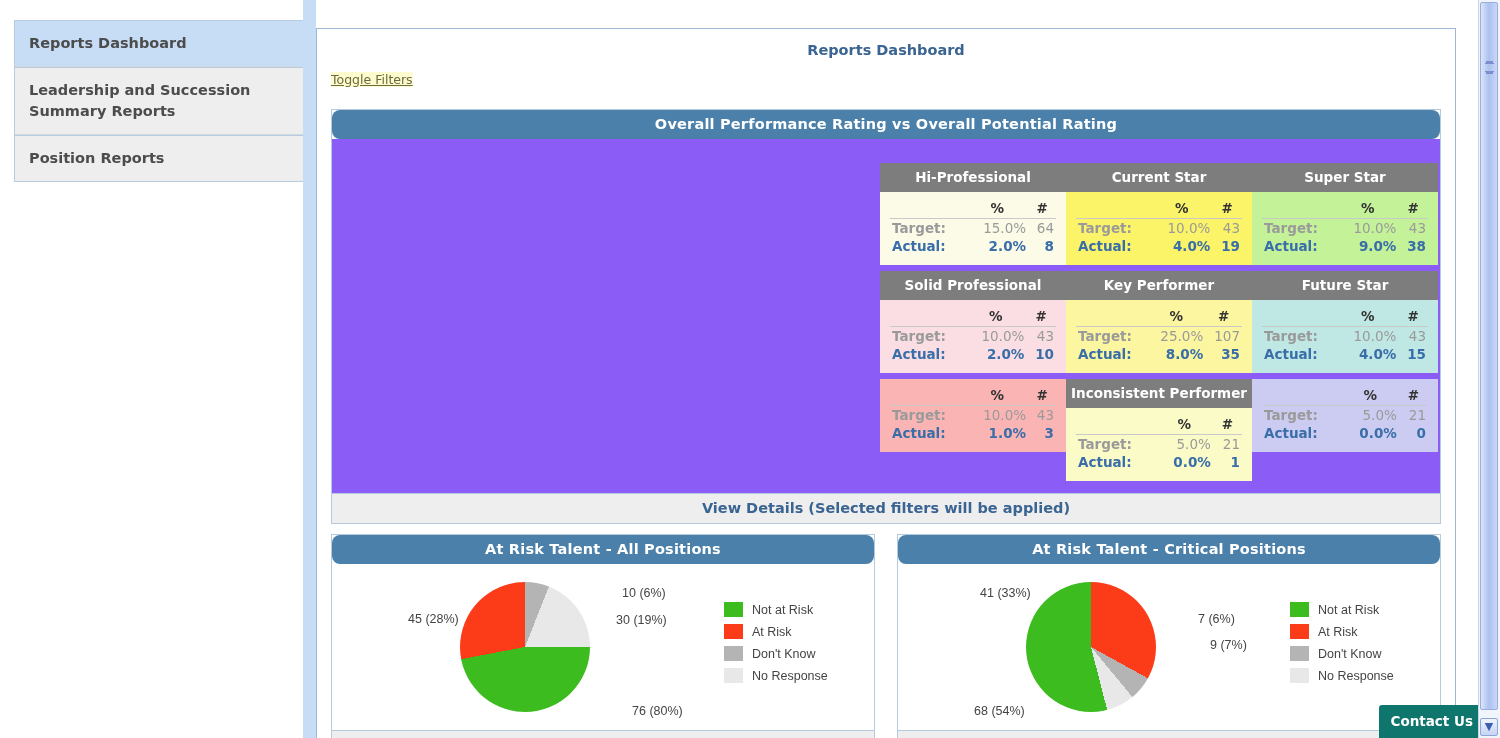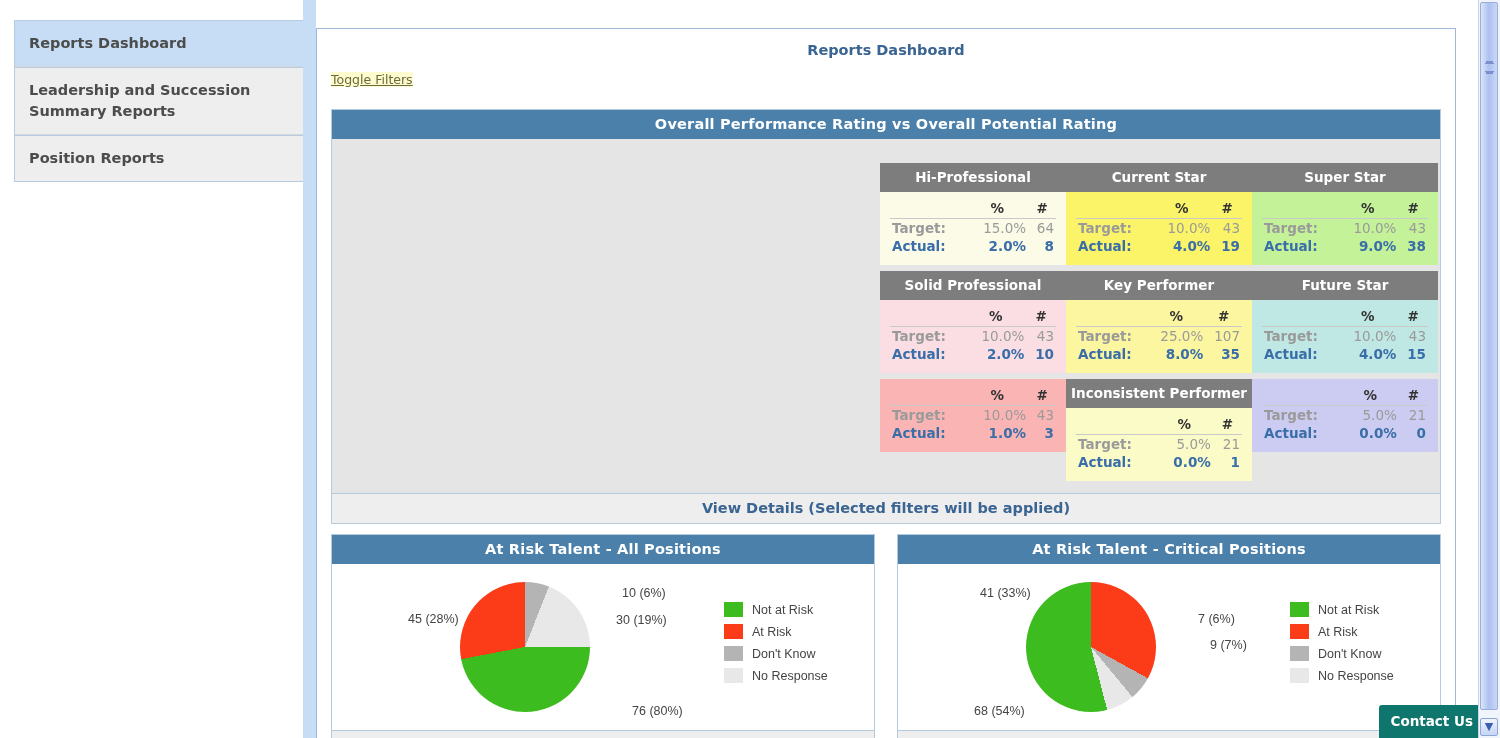--- a/index.html
+++ b/index.html
@@ -63,34 +63,35 @@
     cursor: pointer;
   }
 
   
   .panel { border: 1px solid #b6cade; background: #fff; }
   .panel-head {
     background: #4b80ab; color: #ffffff;
     font-weight: bold; font-size: 14.5px;
     text-align: center; padding: 6px 0 7px;
     letter-spacing: .2px;
+    border-radius: 8px;
   }
   .panel-foot {
     border-top: 1px solid #b6cade;
     background: #eeeeee;
     text-align: center;
     padding: 6px 0 7px;
     color: #3a6491; font-weight: bold; font-size: 14.5px;
     cursor: pointer;
   }
 
   #grid-panel {
     position: absolute; left: 14px; top: 80px; width: 1110px;
   }
-  #grid-body { background:#e5e5e5; padding: 24px 0 12px 0; min-height: 338px; }
+  #grid-body { background:#8b5cf6; padding: 24px 0 12px 0; min-height: 338px; }
   #grid-table {
     border-collapse: collapse;
     margin-left: auto; margin-right: 2px;
   }
   #grid-table td.box { padding: 0; width: 186px; vertical-align: top; }
   .box-title {
     background: #7d7d7d; color: #fff;
     font-weight: bold; font-size: 13.5px;
     text-align: center; padding: 6px 4px 7px;
     white-space: nowrap;

